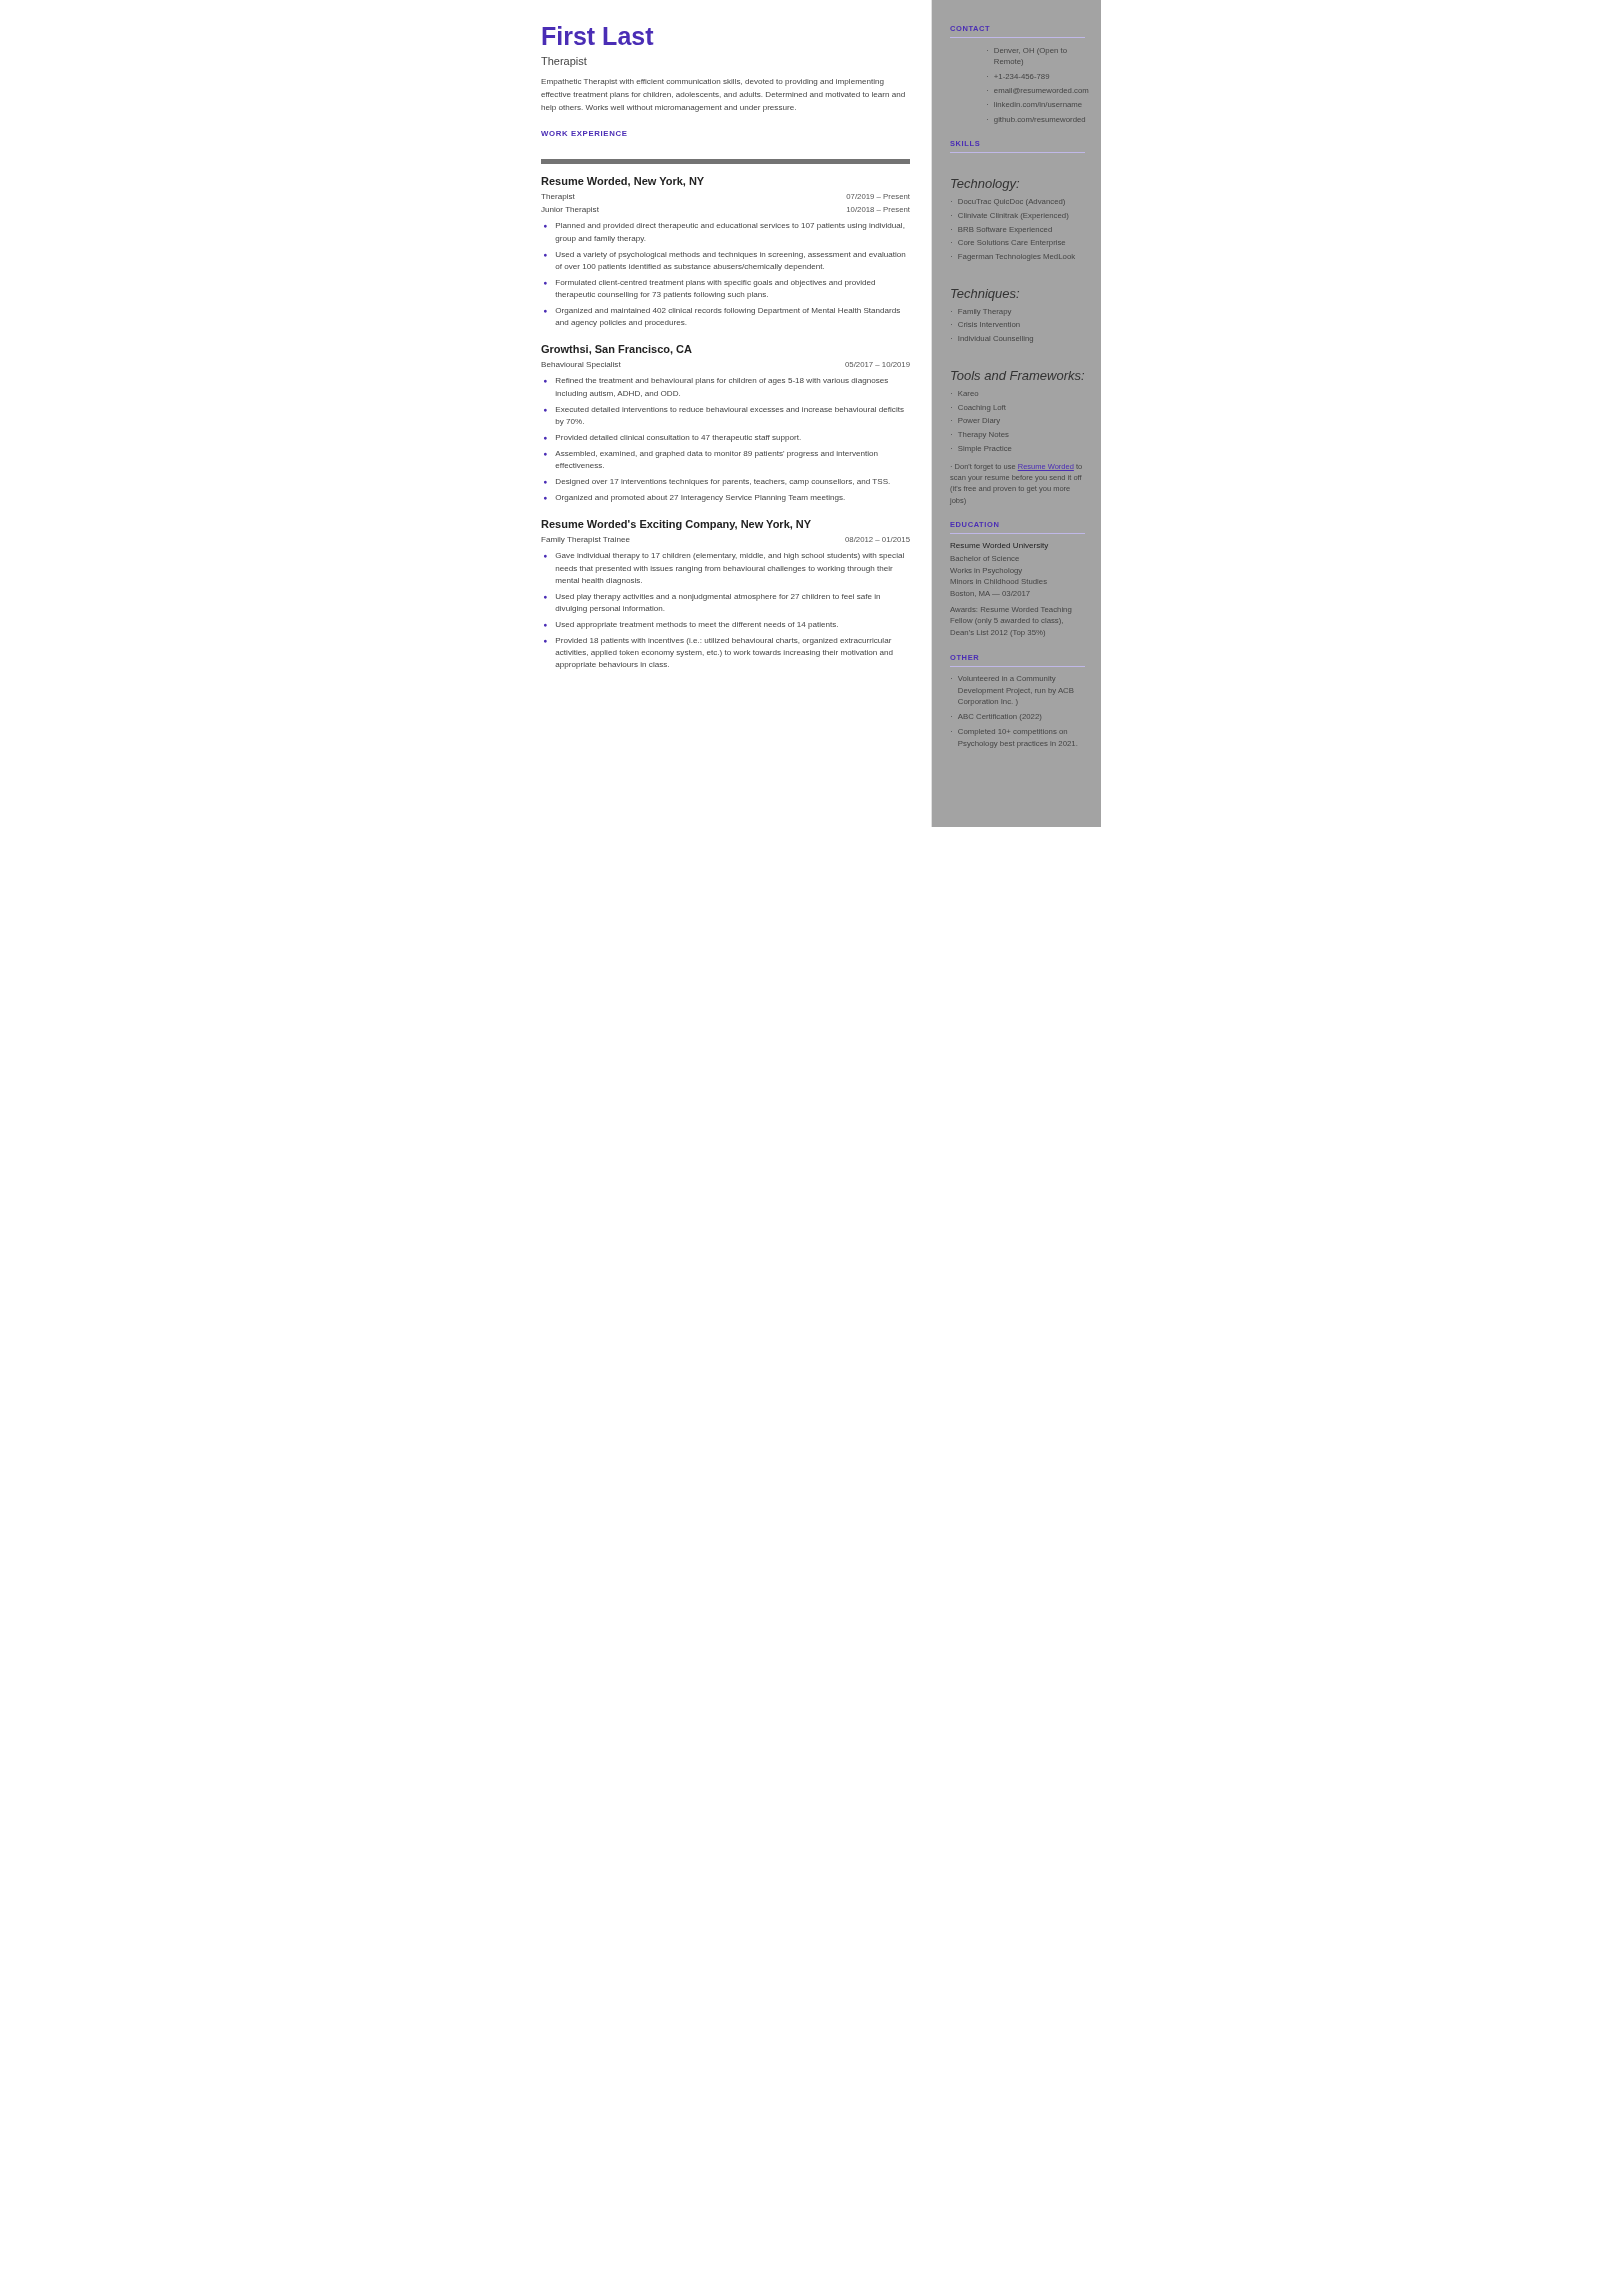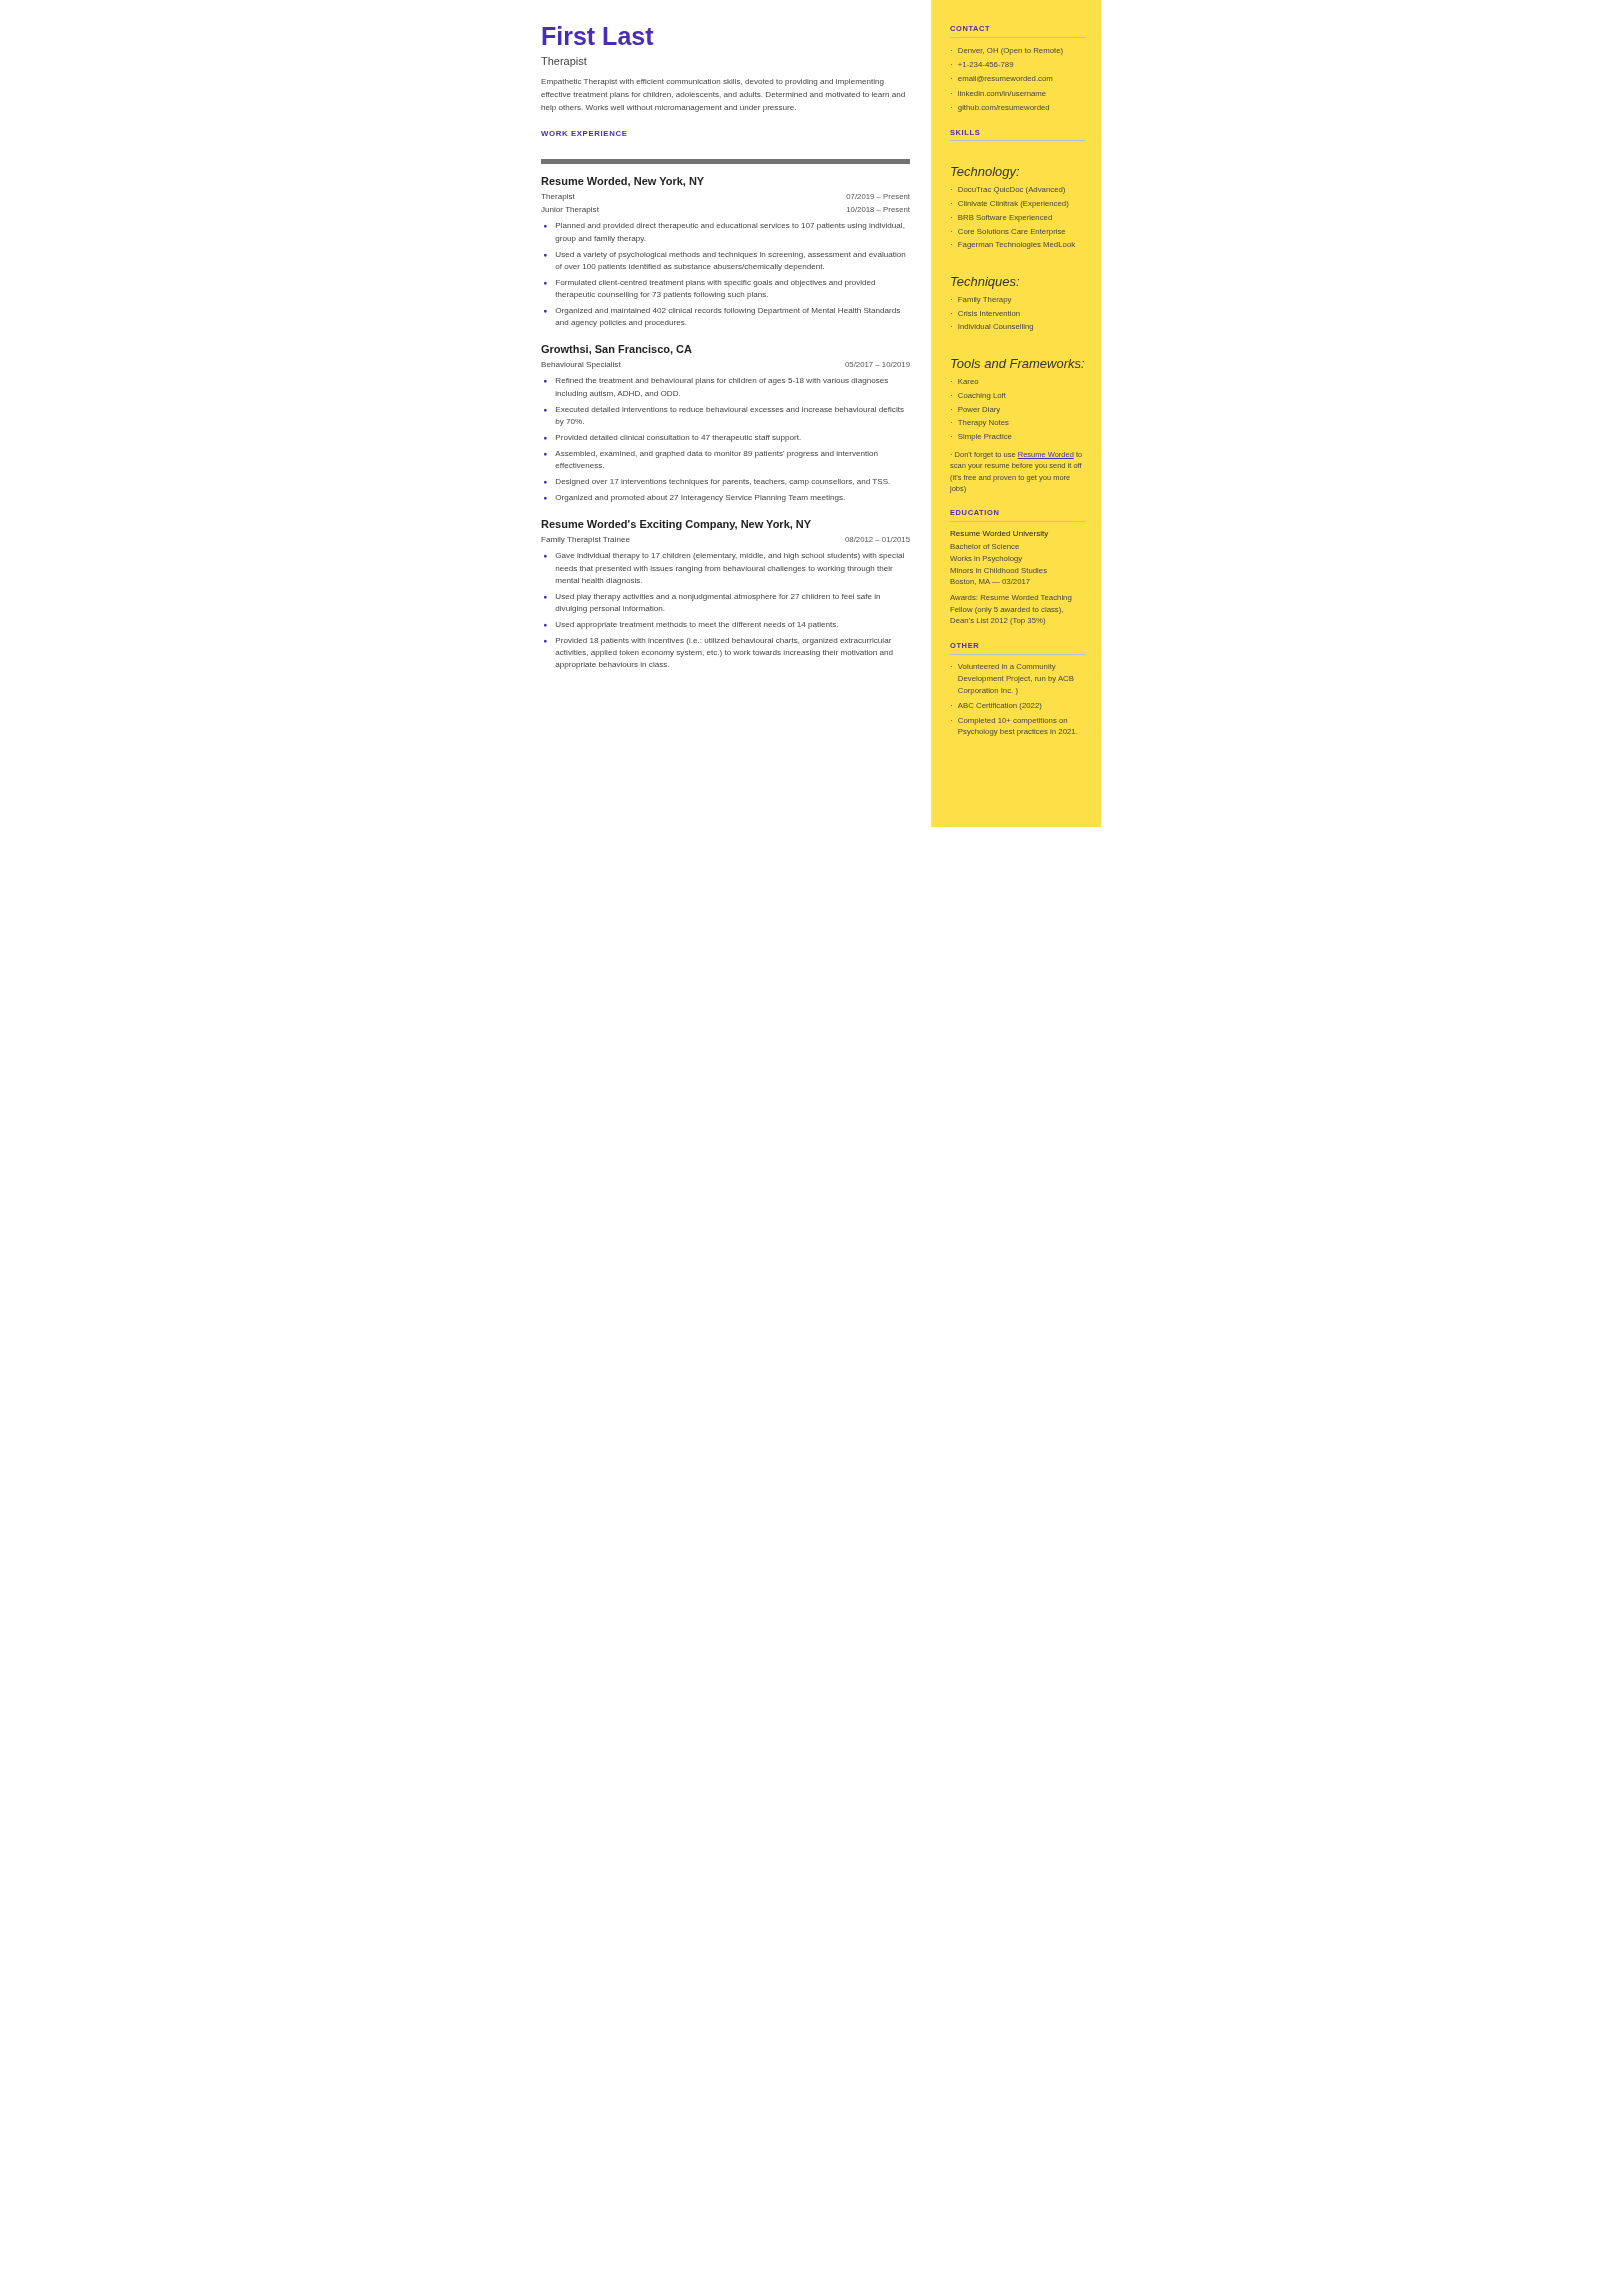--- a/index.html
+++ b/index.html
@@ -97,21 +97,21 @@
       top: 0;
       color: #4a2db5;
       font-size: 6.5px;
       line-height: 1.8;
     }
 
     
     .right-col {
       width: 169px;
       padding: 23.4px 15.6px 23.4px 18px;
-      background: #fde047;
+      background: #a3a3a3;
     }
     .right-section {
       margin-bottom: 13px;
     }
     .right-heading {
       font-size: 7.5px;
       font-weight: bold;
       color: #4a2db5;
       letter-spacing: 0.08em;
       text-transform: uppercase;
@@ -122,20 +122,21 @@
     .contact-list {
       list-style: none;
       padding: 0;
     }
     .contact-list li {
       font-size: 7.8px;
       color: #444;
       margin-bottom: 2.6px;
       padding-left: 7.8px;
       position: relative;
+      margin-left: 36px;
     }
     .contact-list li::before {
       content: '·';
       position: absolute;
       left: 0;
       color: #555;
       font-size: 9px;
       line-height: 1.2;
     }
     .skill-category {

